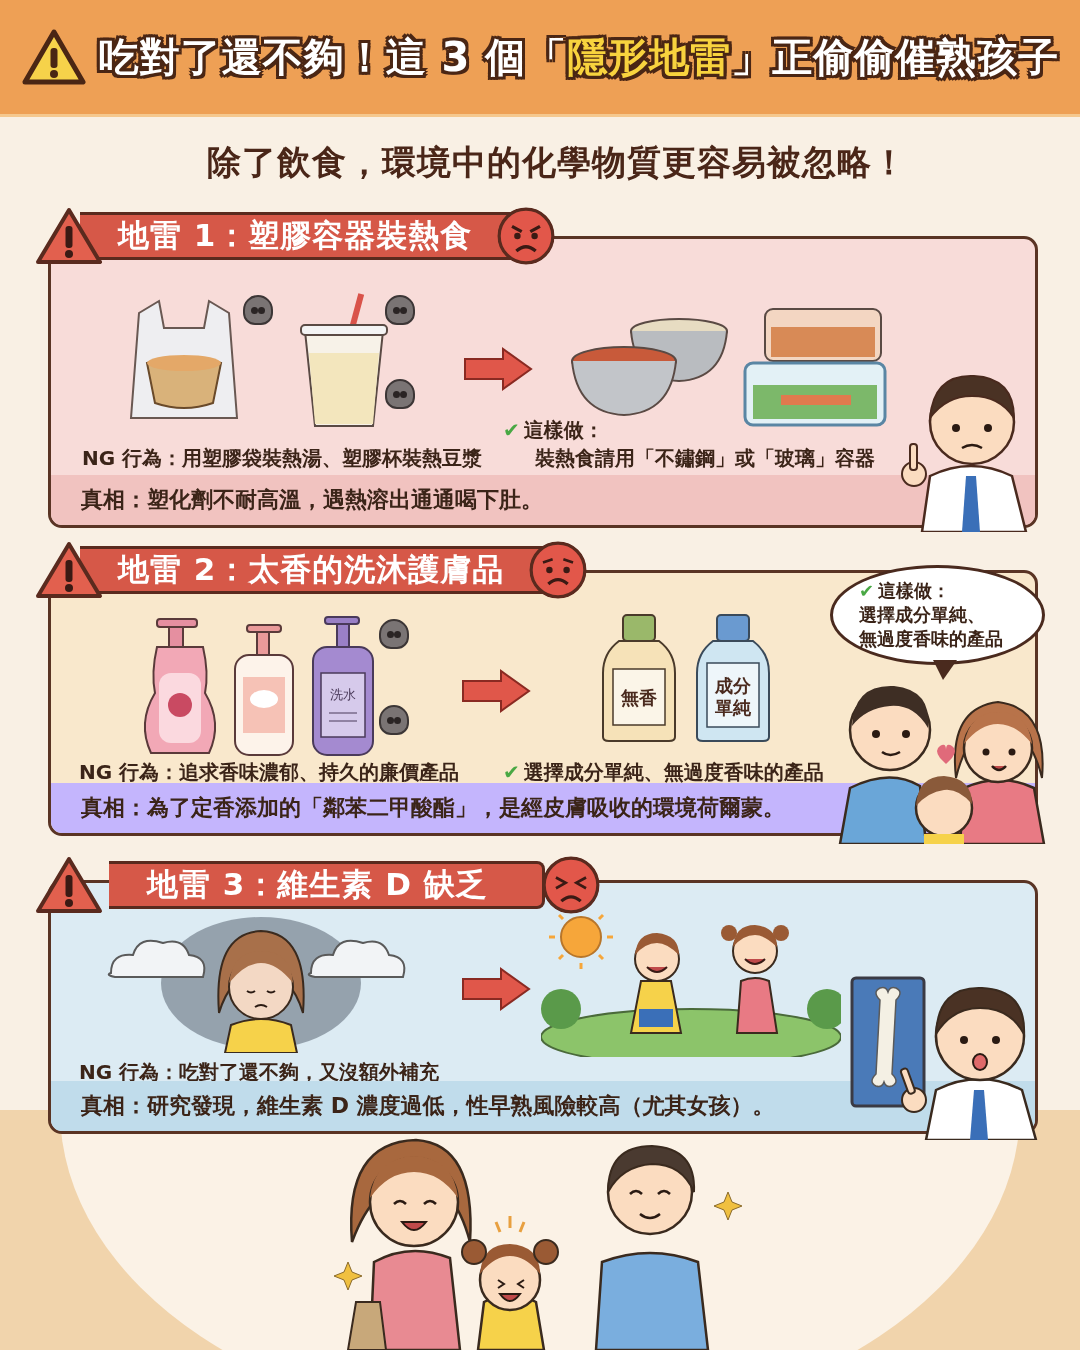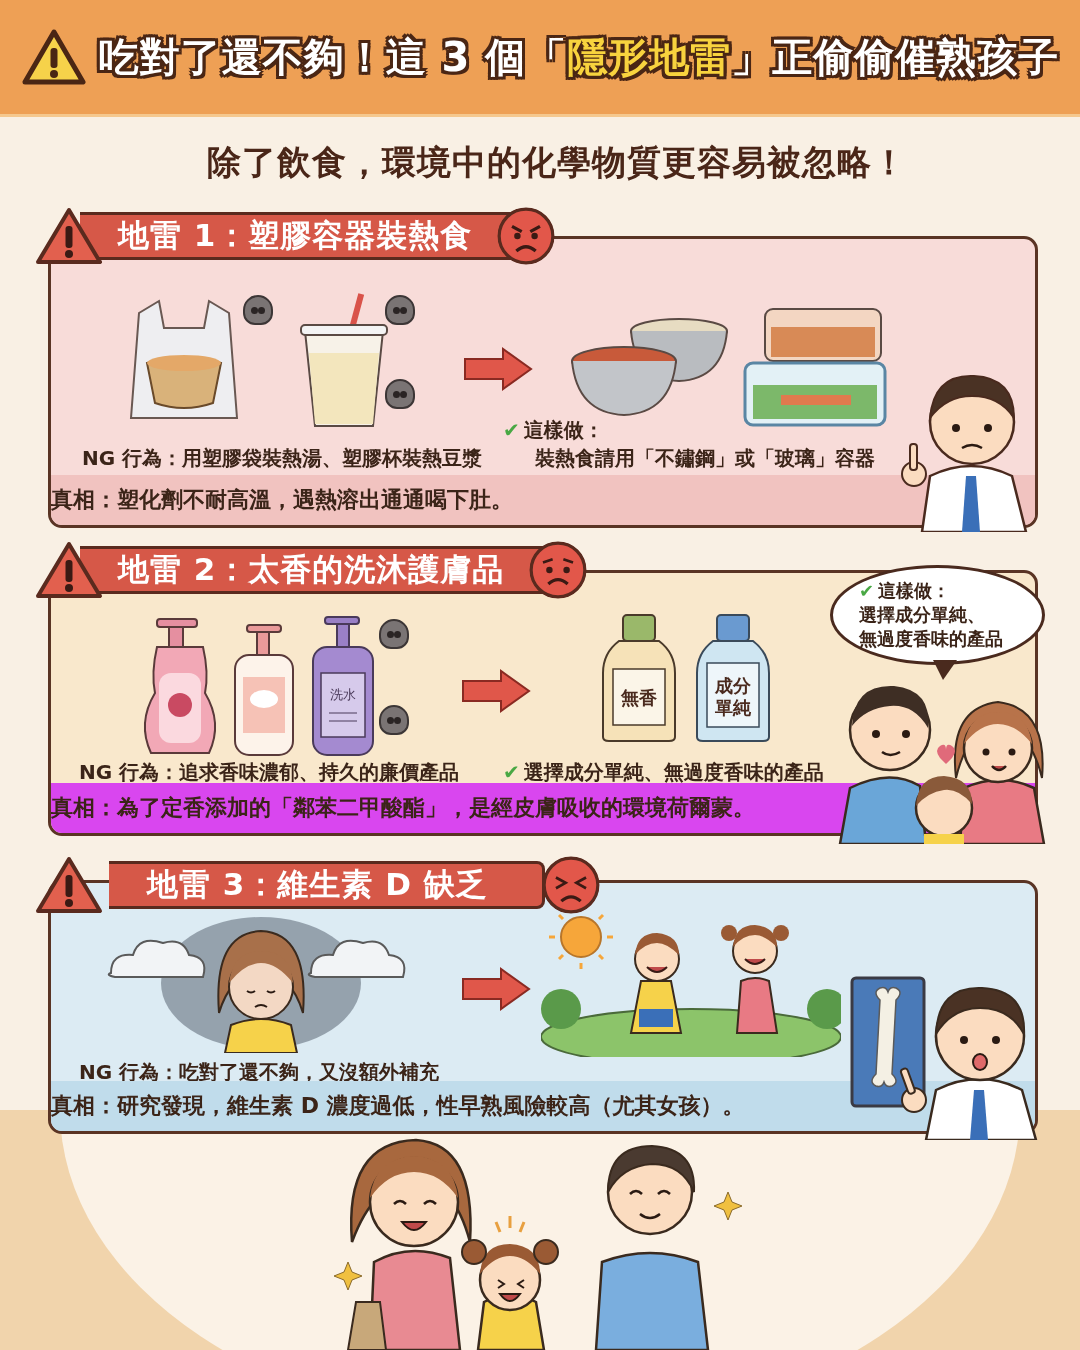--- a/index.html
+++ b/index.html
@@ -43,25 +43,25 @@
   .card {
     position: absolute; left: 48px; width: 990px;
     border: 3px solid #5a3424; border-radius: 14px;
   }
   .card.c1 { top: 236px; height: 292px; background: #f8dcd9; }
   .card.c2 { top: 570px; height: 266px; background: #f9e8cc; }
   .card.c3 { top: 880px; height: 254px; background: #dcebf3; }
   .truth {
     position: absolute; left: 0; right: 0; bottom: 0; height: 50px;
     border-radius: 0 0 11px 11px;
-    display: flex; align-items: center; 
+    display: flex; align-items: center; padding-left: 30px;
     font-size: 22px; font-weight: bold; color: #3b2418;
   }
   .c1 .truth { background: #f1c3c0; }
-  .c2 .truth { background: #d946ef; margin-top: 42px; }
+  .c2 .truth { background: #c4b5fd; margin-top: 42px; }
   .c3 .truth { background: #c0dceb; }
 
   .banner {
     position: absolute; height: 56px;
     display: flex; align-items: center;
   }
   .banner .tri { width: 70px; height: 60px; position: relative; z-index: 2; }
   .banner .strip {
     margin-left: -24px;
     height: 48px; background: #d65848;

